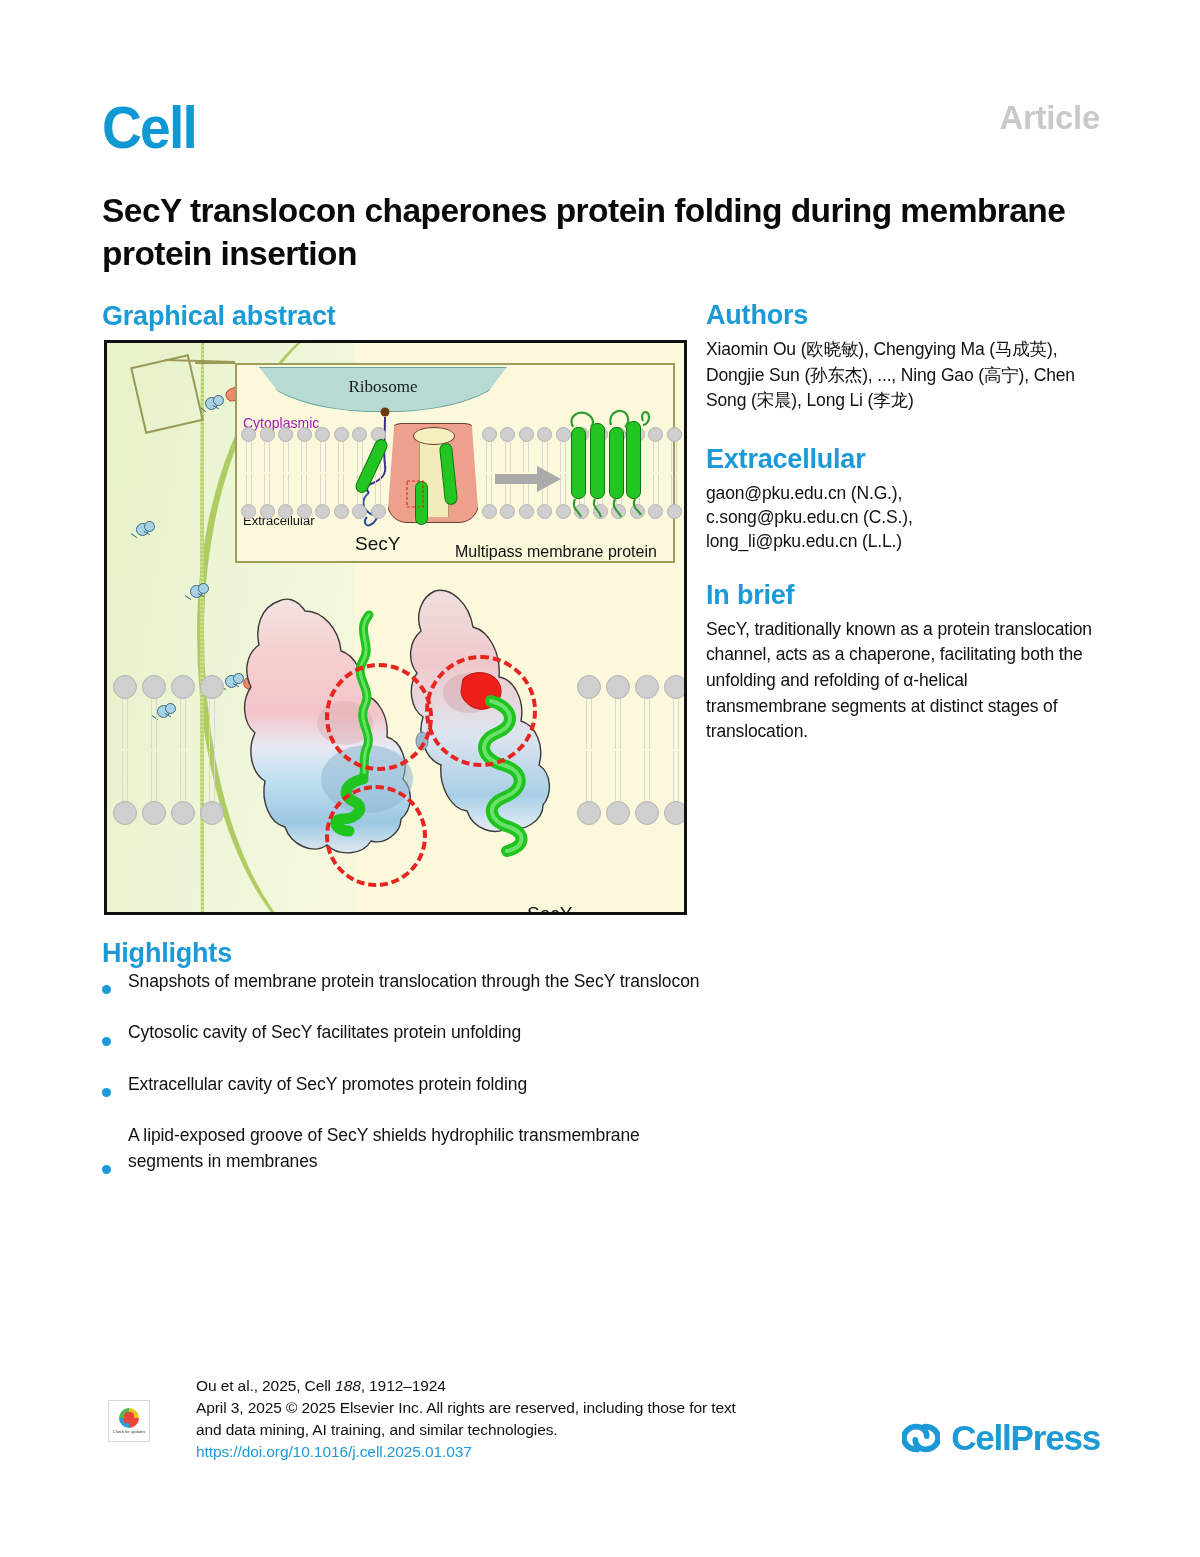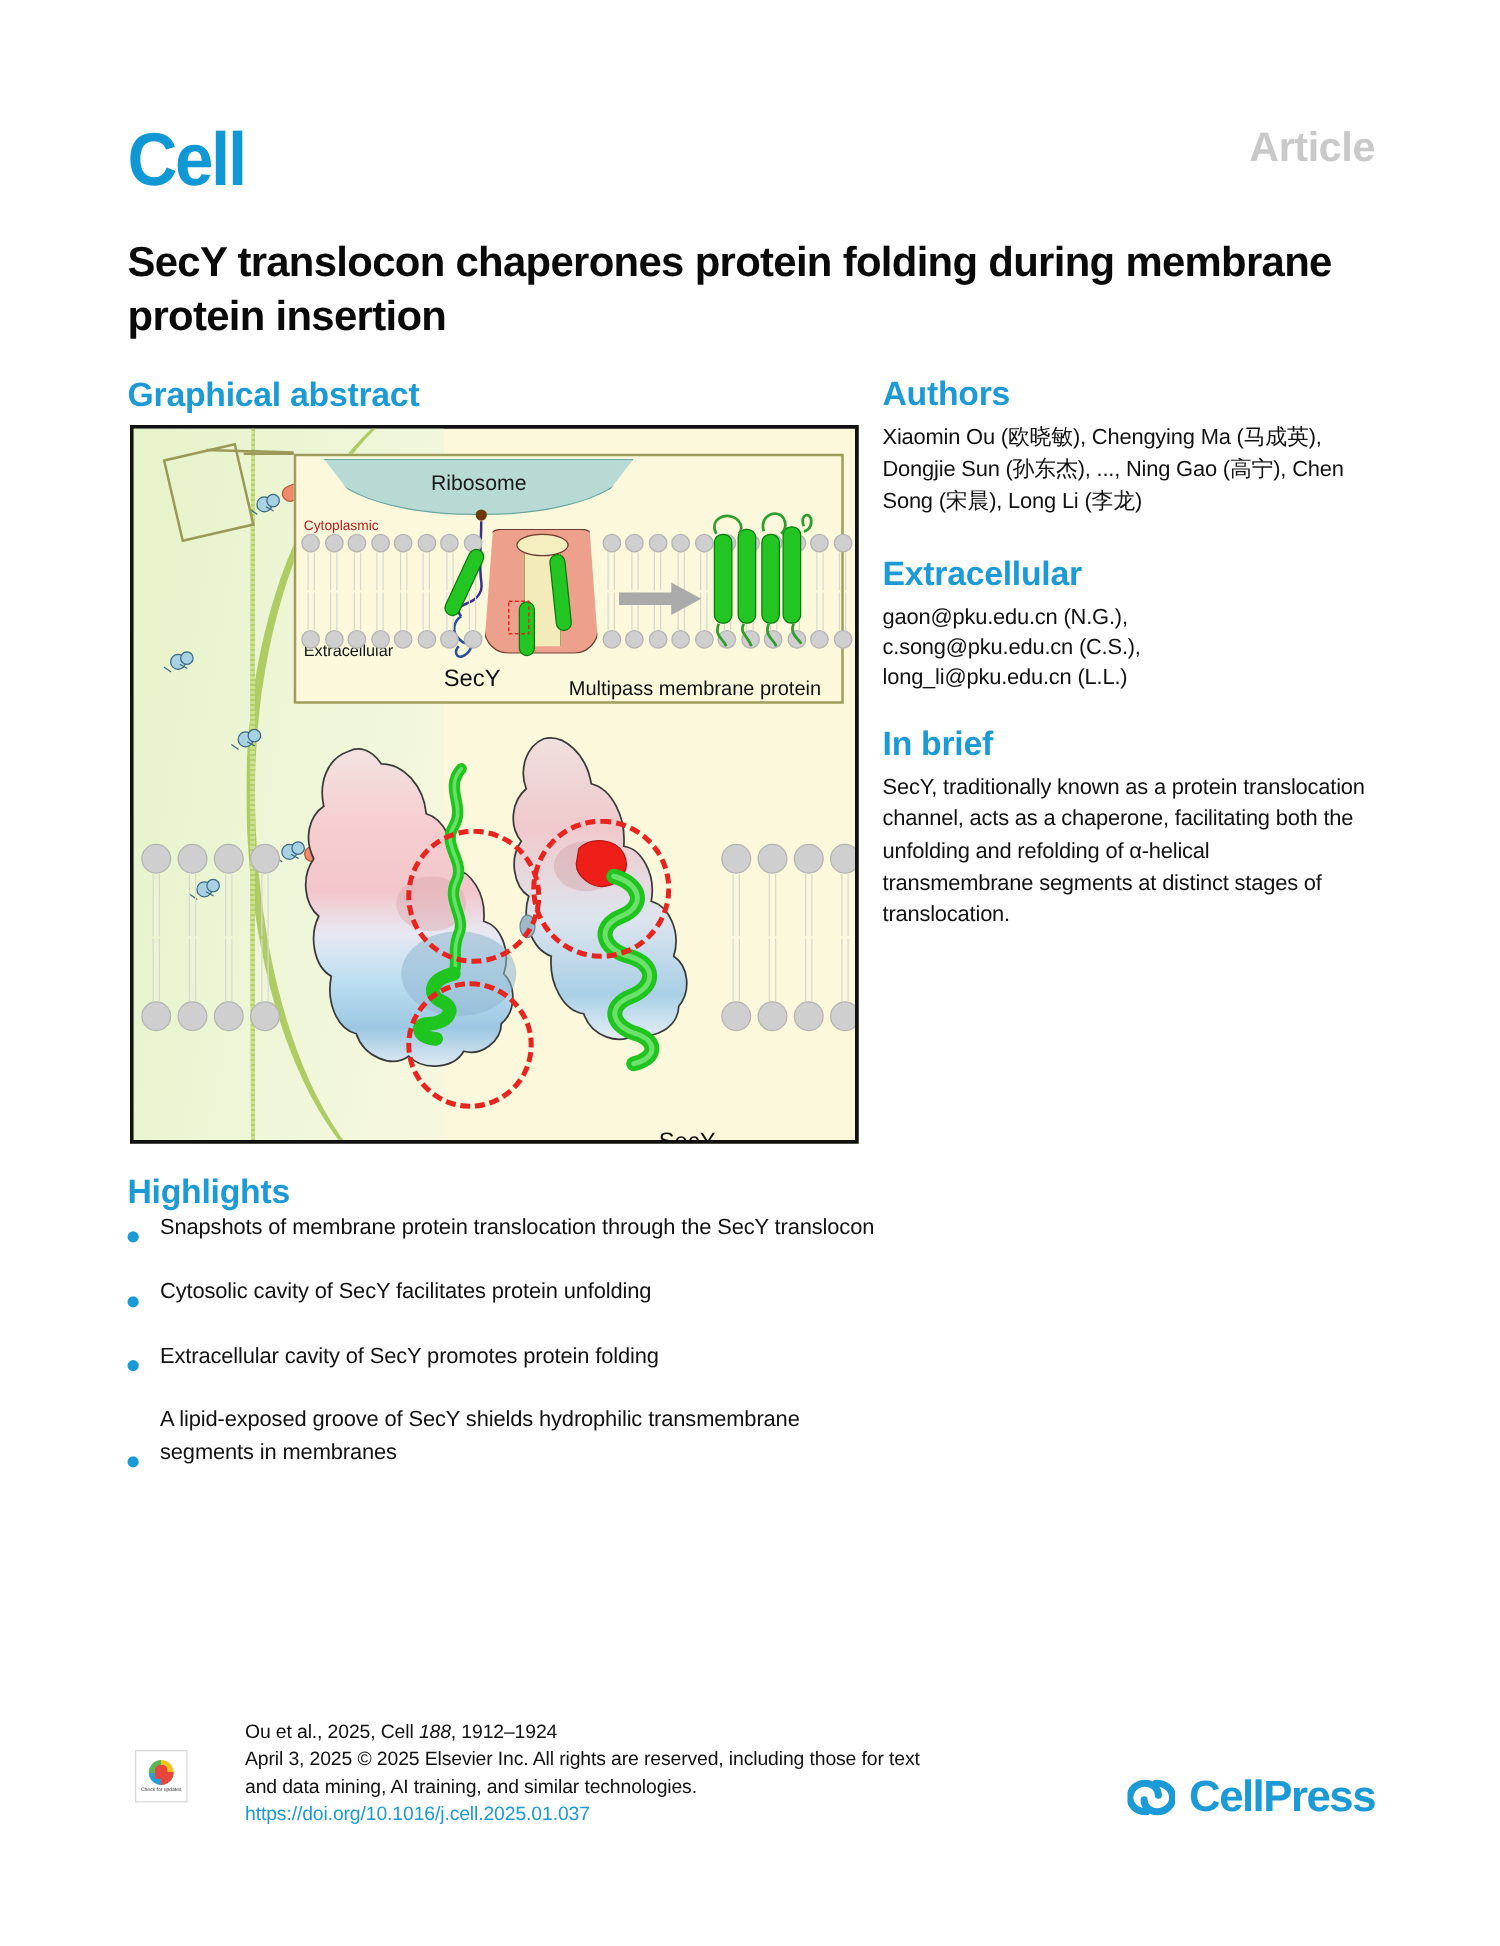--- a/index.html
+++ b/index.html
@@ -89,25 +89,25 @@
   .inset {
     position: absolute; left: 128px; top: 20px; width: 440px; height: 200px;
     border: 2.5px solid #9d9d5c; background: #fbf8dc;
   }
   .ribosome {
     position: absolute; left: 22px; top: 2px; width: 248px; height: 45px;
     background: #b8dad5;
     border: 1.5px solid #6aa7a0;
     border-radius: 0 0 48% 48% / 0 0 100% 100%;
     clip-path: polygon(0 0,100% 0,86% 100%,14% 100%);
-    display: flex; align-items: center; justify-content: center;
+    display: flex; align-items: center; justify-content: center; font-family: Liberation Serif, serif;
   }
   .ribosome span { font-size: 17px; color: #1a1a1a; margin-top:-6px;}
   .lbl-cyto {
-    position: absolute; left: 6px; top: 50px; font-size: 11px; color: #b91c1c;
+    position: absolute; left: 6px; top: 50px; font-size: 14px; color: #a21caf;
   }
   .lbl-extra {
     position: absolute; left: 6px; top: 148px; font-size: 13px; color: #111;
   }
   .lbl-secy-inset {
     position: absolute; left: 118px; top: 168px; font-size: 19px; color: #111;
   }
   .lbl-mp {
     position: absolute; left: 218px; top: 178px; font-size: 16px; color: #111;
   }

